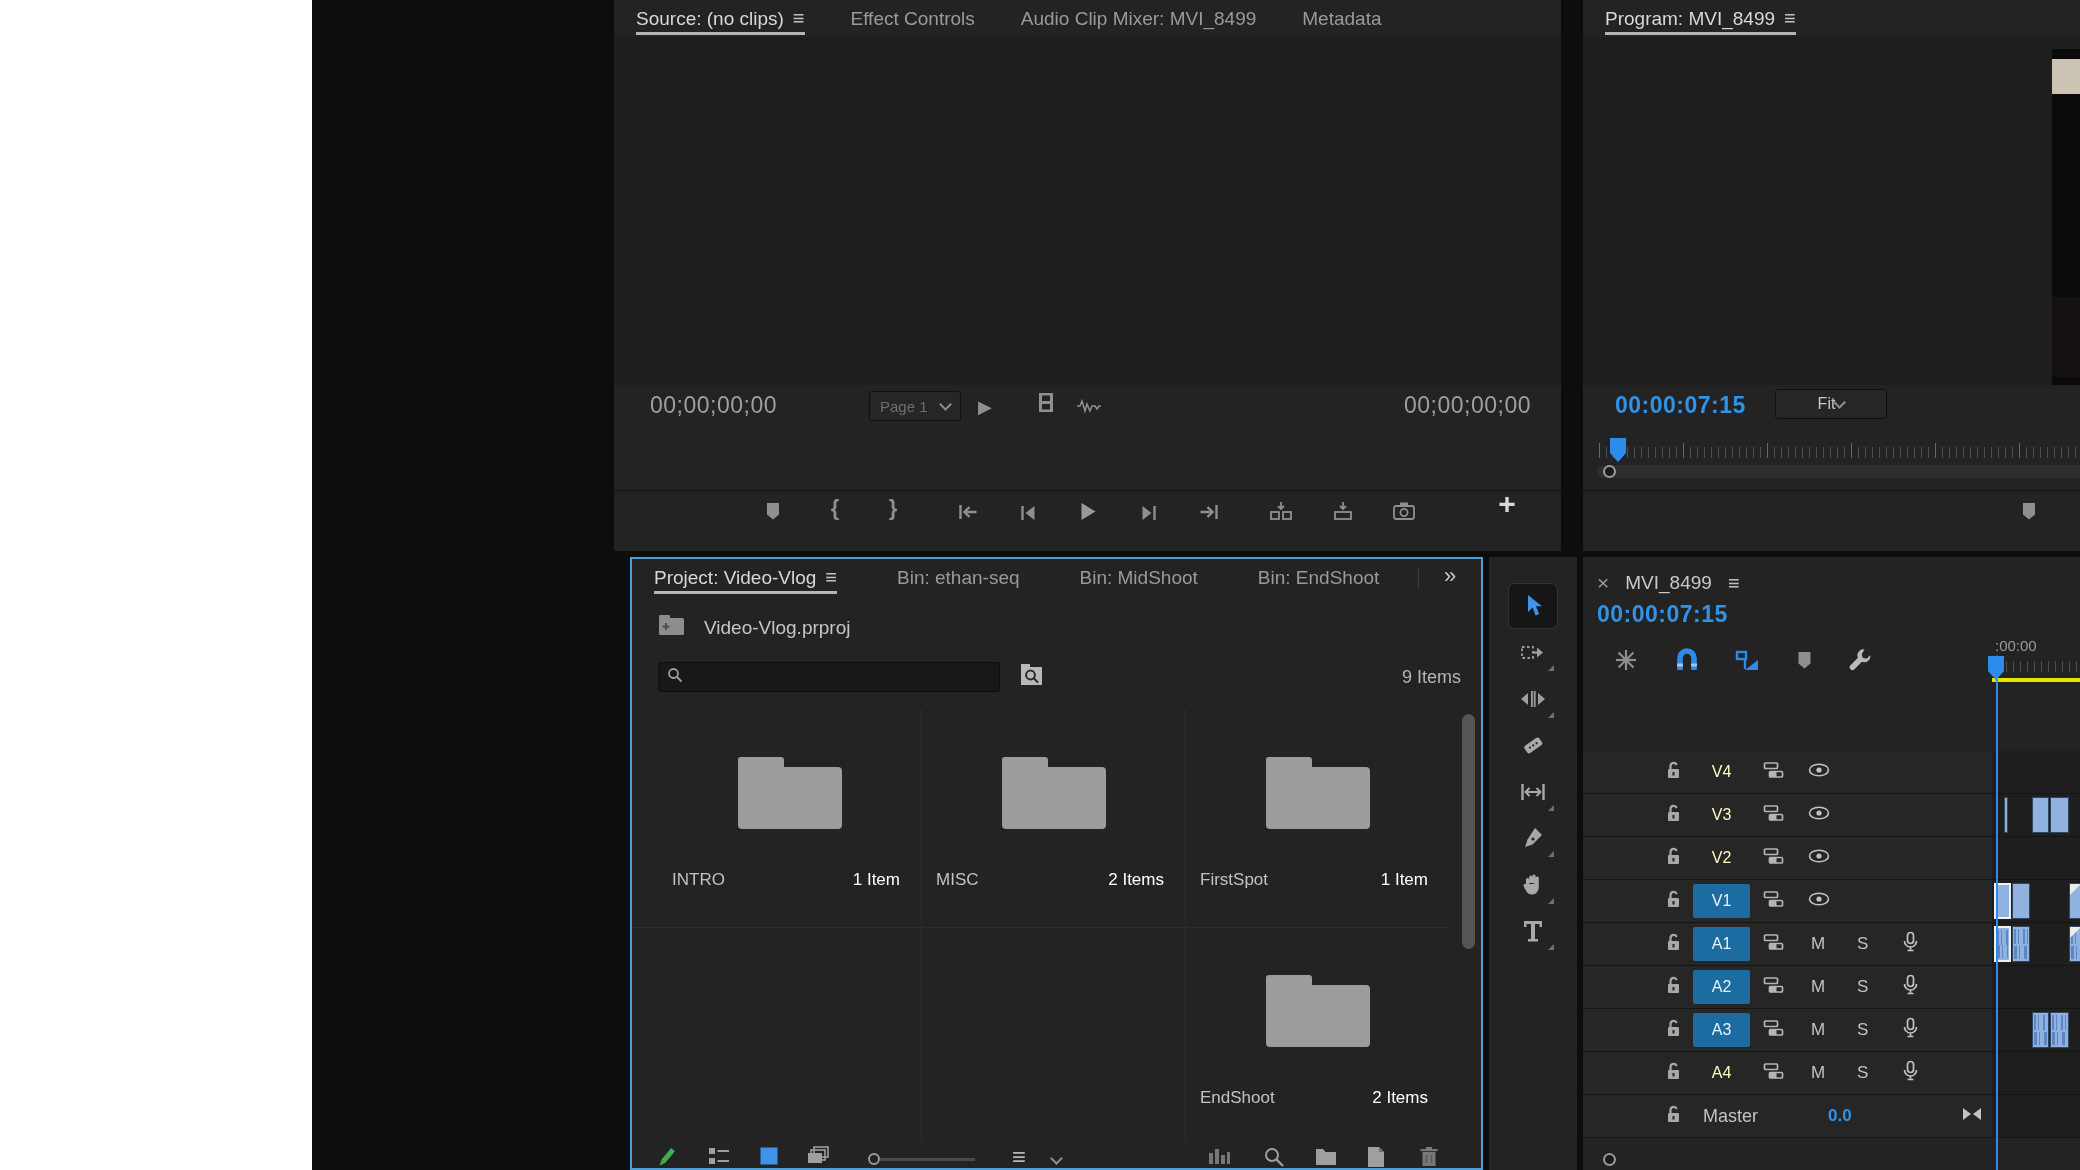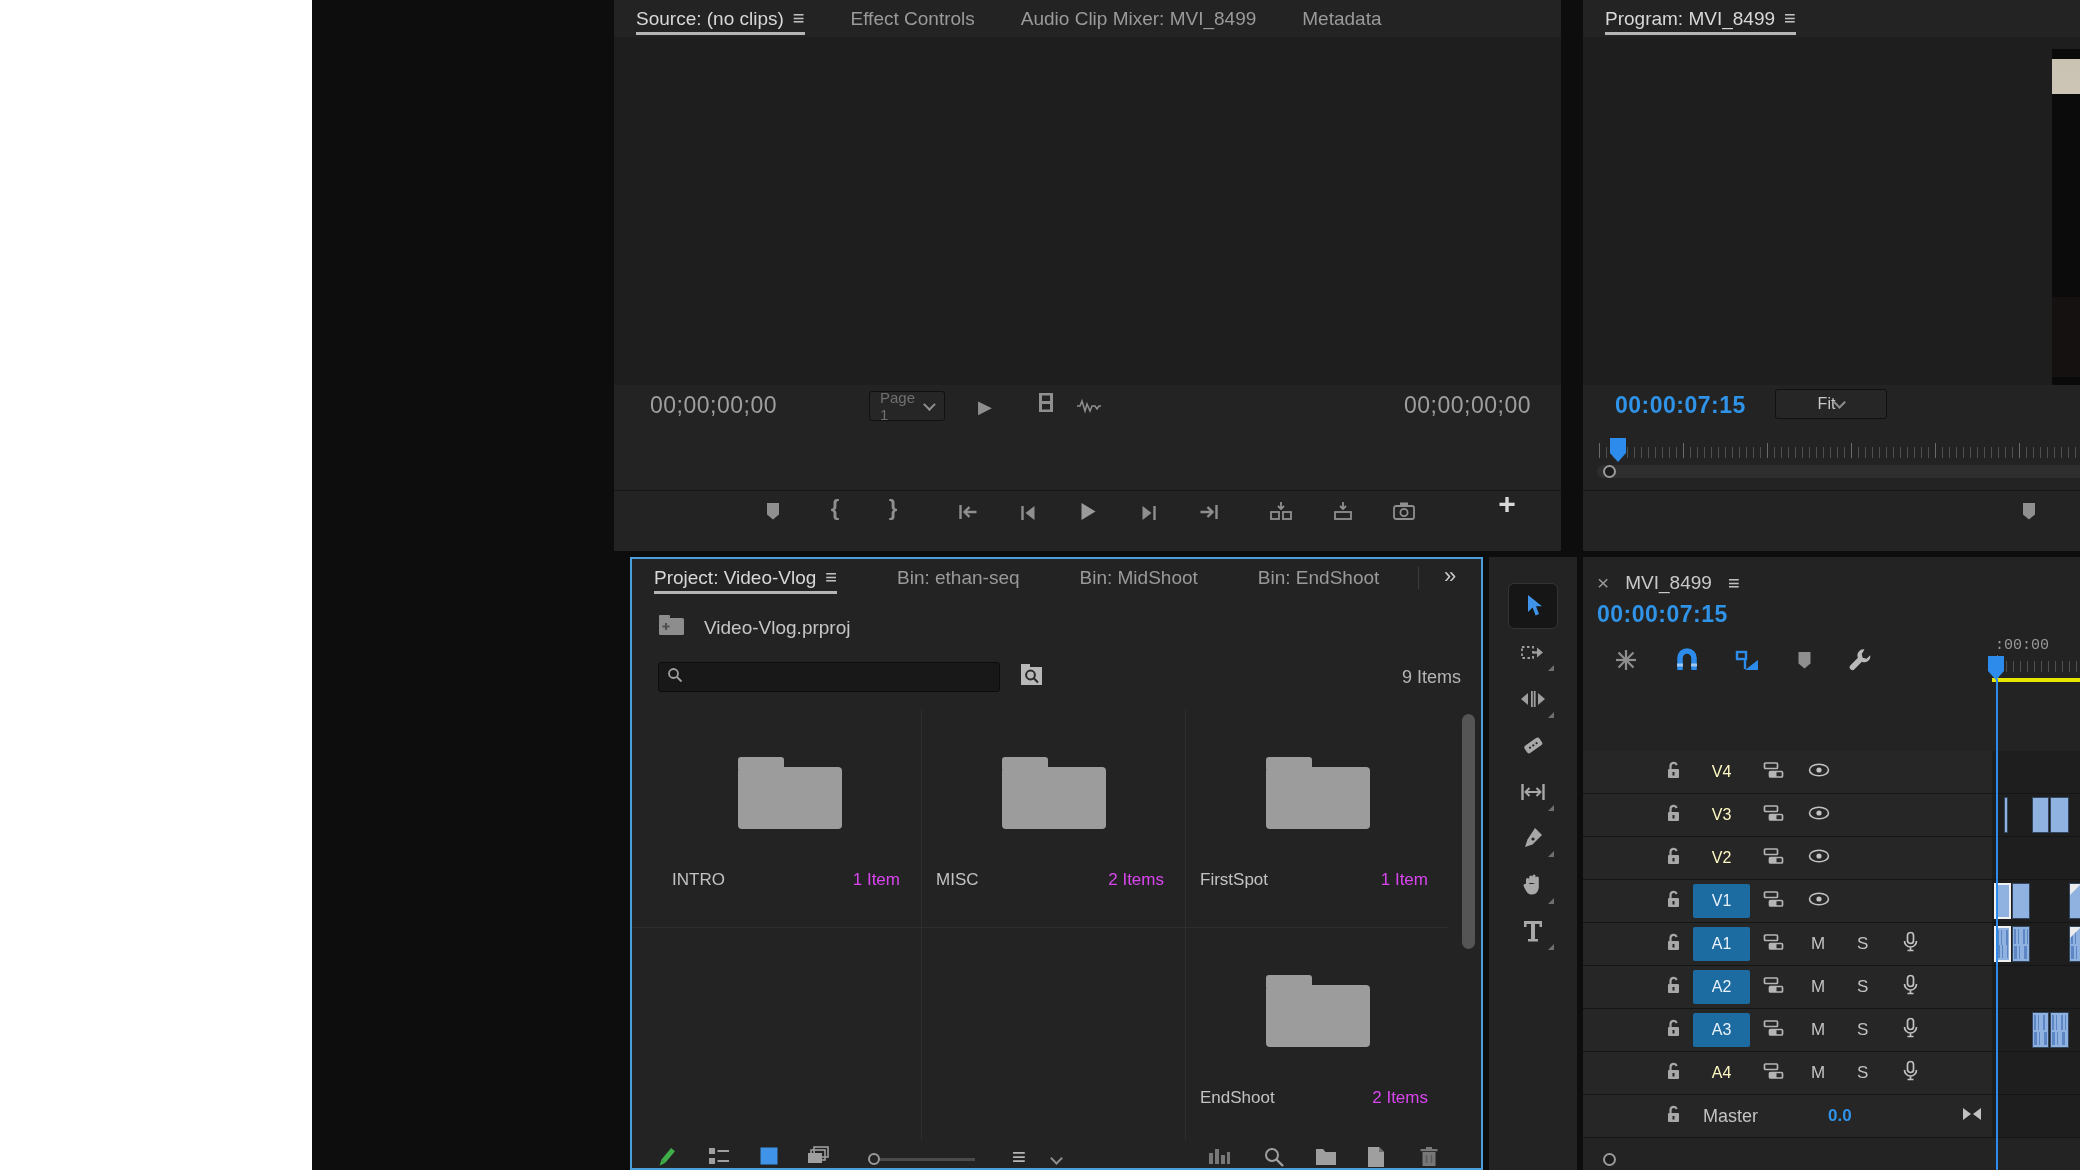--- a/index.html
+++ b/index.html
@@ -54,21 +54,21 @@
   #folder-grid { position:absolute; left:0px; top:150px; right:32px; bottom:28px; }
   .gridline-v { position:absolute; top:0; bottom:0; width:1px; background:#2e2e2e; }
   .gridline-h { position:absolute; left:0; right:0; height:1px; background:#2e2e2e; }
   .folder-cell { position:absolute; width:263px; height:213px; }
   .folder-icon { position:absolute; left:50%; transform:translateX(-50%); top:58px; width:104px; height:62px;
      background:#9c9c9c; border-radius:4px; }
   .folder-icon::before { content:""; position:absolute; top:-10px; left:0; width:46px; height:12px;
      background:#9c9c9c; border-radius:3px 3px 0 0; }
   .folder-label { position:absolute; left:14px; right:21px; bottom:32px; display:flex;
      justify-content:space-between; font-size:17px; color:#c2c2c2; }
-  .folder-count { color:#d946ef;text-align:right; }
+  .folder-count { color:#ffffff;text-align:right; }
   .vscroll { position:absolute; right:6px; top:155px; width:13px; height:235px; background:#555555; border-radius:7px; }
   .proj-toolbar { position:absolute; left:0; right:0; bottom:0; height:25px; }
   .ptool { position:absolute; transform:translateX(-50%); top:3px; }
   .zoomslider { position:absolute; top:10px; display:flex; align-items:center; }
   .zoomslider .knob { width:12px; height:12px; border:2px solid #9a9a9a; border-radius:50%; background:#232323; }
   .zoomslider .track { width:95px; height:3px; background:#4a4a4a; }
   .sortctl { position:absolute; top:0; display:flex; align-items:center; gap:26px; color:#b5b5b5; }
   .sortctl .bars { font-size:24px; font-weight:bold; }
 
   
@@ -135,21 +135,21 @@
         </div>
         <div class="tab">
           <span>Audio Clip Mixer: MVI_8499</span>
         </div>
         <div class="tab">
           <span>Metadata</span>
         </div>
       </div>
     <div class="viewer"></div>
     <div class="abs tc" style="left:36px; top:392px;">00;00;00;00</div>
-    <div class="dropdown" style="left:255px; top:391px; width:76px;">
+    <div class="dropdown" style="left:255px; top:391px; width:92px;">
       <span style="font-size:15px; color:#6f6f6f;">Page 1</span>
       <span class="chev"></span>
     </div>
     <div class="abs" style="left:364px; top:396px; color:#8f8f8f; font-size:18px;">▶</div>
     <div class="abs" id="src-film" style="left:424px; top:392px;"><span style="display: inline-flex;">
           <svg width="16" height="21" viewBox="0 0 16 21" xmlns="http://www.w3.org/2000/svg">
             <rect x="1" y="1" width="14" height="19" fill="#8f8f8f"></rect>
             <rect x="4" y="3.5" width="8" height="5.5" fill="#232323"></rect>
             <rect x="4" y="12" width="8" height="5.5" fill="#232323"></rect>
           </svg>
@@ -554,21 +554,21 @@
               <path d="M1.5 1h12v11.5L7.5 17.5 1.5 12.5z" fill="#8f8f8f"></path>
             </svg>
           </span></div>
         <div><span style="display: inline-flex;">
             <svg width="26" height="26" viewBox="0 0 26 26" xmlns="http://www.w3.org/2000/svg">
               <path d="M16.5 2.5a6 6 0 0 0-6.6 8.3L2.5 18.2a2.8 2.8 0 0 0 4 4l7.4-7.4a6 6 0 0 0 8.3-6.6l-3.6 3.6-3.9-1-1-3.9z" fill="#b9b9b9"></path>
             </svg>
           </span></div>
       </div>
     <div id="tl-ruler">
-      <span class="rlabel" style="left:3px;font-family:Liberation Mono, monospace;">:00:00</span>
+      <span class="rlabel" style="left:3px;">:00:00</span>
 
       <div class="ruler-ticks" style="left:0; right:0; top:24px; height:11px;"></div>
       <div class="ruler-major" style="left:5px; right:0; top:18px; height:17px;"></div>
     </div>
     <div id="workarea"></div>
     <div class="playhead-head" style="left:405px; top:99px; z-index:7;"></div>
     <div id="tl-playhead-line"></div>
     <div id="tl-tracks">
         <div class="t-row">
           <div class="t-lane"></div>

